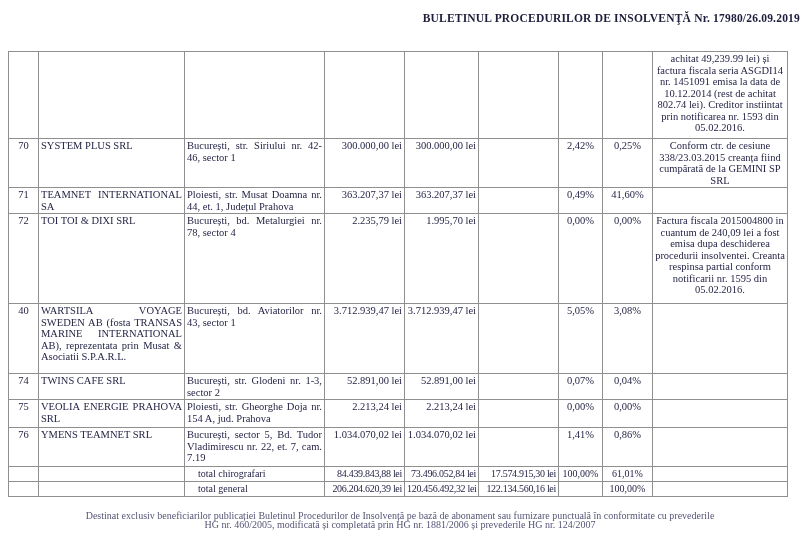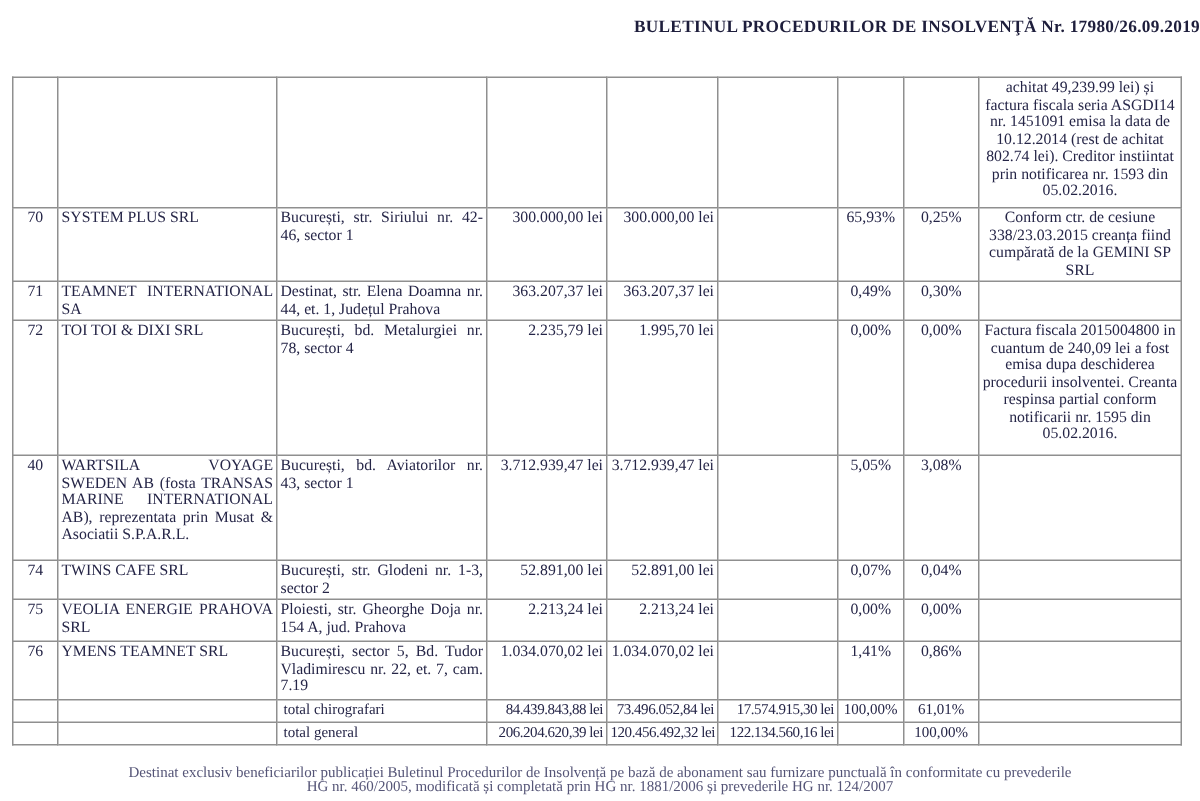--- a/index.html
+++ b/index.html
@@ -27,21 +27,21 @@
     padding:1px 2px;
     overflow:hidden;word-wrap:break-word;
   }
   td.c-nr{text-align:center;}
   td.c-name{text-align:justify;}
   td.c-addr{text-align:justify;}
   td.c-amt{text-align:right;padding-right:4px;white-space:nowrap;}
   td.c-pct{text-align:center;}
   td.c-obs{text-align:center;padding:2px 3px;}
   tr.totals td{font-size:10px;line-height:12px;}
-  tr.totals td.c-label{text-align:left;padding-left:4px;white-space:nowrap;}
+  tr.totals td.c-label{text-align:left;padding-left:13px;white-space:nowrap;}
   tr.totals td.c-amt{letter-spacing:-0.3px;padding-right:2px;}
   
   tbody tr:nth-child(1){height:87px;padding-left:32px;}
   tbody tr:nth-child(2){height:47px;}
   tbody tr:nth-child(3){height:24px;margin-top:20px;}
   tbody tr:nth-child(4){height:90px;}
   tbody tr:nth-child(5){height:70px;}
   tbody tr:nth-child(6){height:23px;}
   tbody tr:nth-child(7){height:28px;}
   tbody tr:nth-child(8){height:39px;}
@@ -82,33 +82,33 @@
         <td class="c-pct"></td>
         <td class="c-obs">achitat 49,239.99 lei) și factura fiscala seria ASGDI14 nr. 1451091 emisa la data de 10.12.2014 (rest de achitat 802.74 lei). Creditor instiintat prin notificarea nr. 1593 din 05.02.2016.</td>
       </tr>
       <tr>
         <td class="c-nr">70</td>
         <td class="c-name">SYSTEM PLUS SRL</td>
         <td class="c-addr">București, str. Siriului nr. 42-46, sector 1</td>
         <td class="c-amt">300.000,00 lei</td>
         <td class="c-amt">300.000,00 lei</td>
         <td class="c-amt"></td>
-        <td class="c-pct">65,93%</td>
+        <td class="c-pct">2,42%</td>
         <td class="c-pct">0,25%</td>
         <td class="c-obs">Conform ctr. de cesiune 338/23.03.2015 creanța fiind cumpărată de la GEMINI SP SRL</td>
       </tr>
       <tr>
         <td class="c-nr">71</td>
         <td class="c-name">TEAMNET INTERNATIONAL SA</td>
-        <td class="c-addr">Destinat, str. Elena Doamna nr. 44, et. 1, Județul Prahova</td>
+        <td class="c-addr">Ploiesti, str. Musat Doamna nr. 44, et. 1, Județul Prahova</td>
         <td class="c-amt">363.207,37 lei</td>
         <td class="c-amt">363.207,37 lei</td>
         <td class="c-amt"></td>
         <td class="c-pct">0,49%</td>
-        <td class="c-pct">0,30%</td>
+        <td class="c-pct">41,60%</td>
         <td class="c-obs"></td>
       </tr>
       <tr>
         <td class="c-nr">72</td>
         <td class="c-name">TOI TOI &amp; DIXI SRL</td>
         <td class="c-addr">București, bd. Metalurgiei nr. 78, sector 4</td>
         <td class="c-amt">2.235,79 lei</td>
         <td class="c-amt">1.995,70 lei</td>
         <td class="c-amt"></td>
         <td class="c-pct">0,00%</td>

